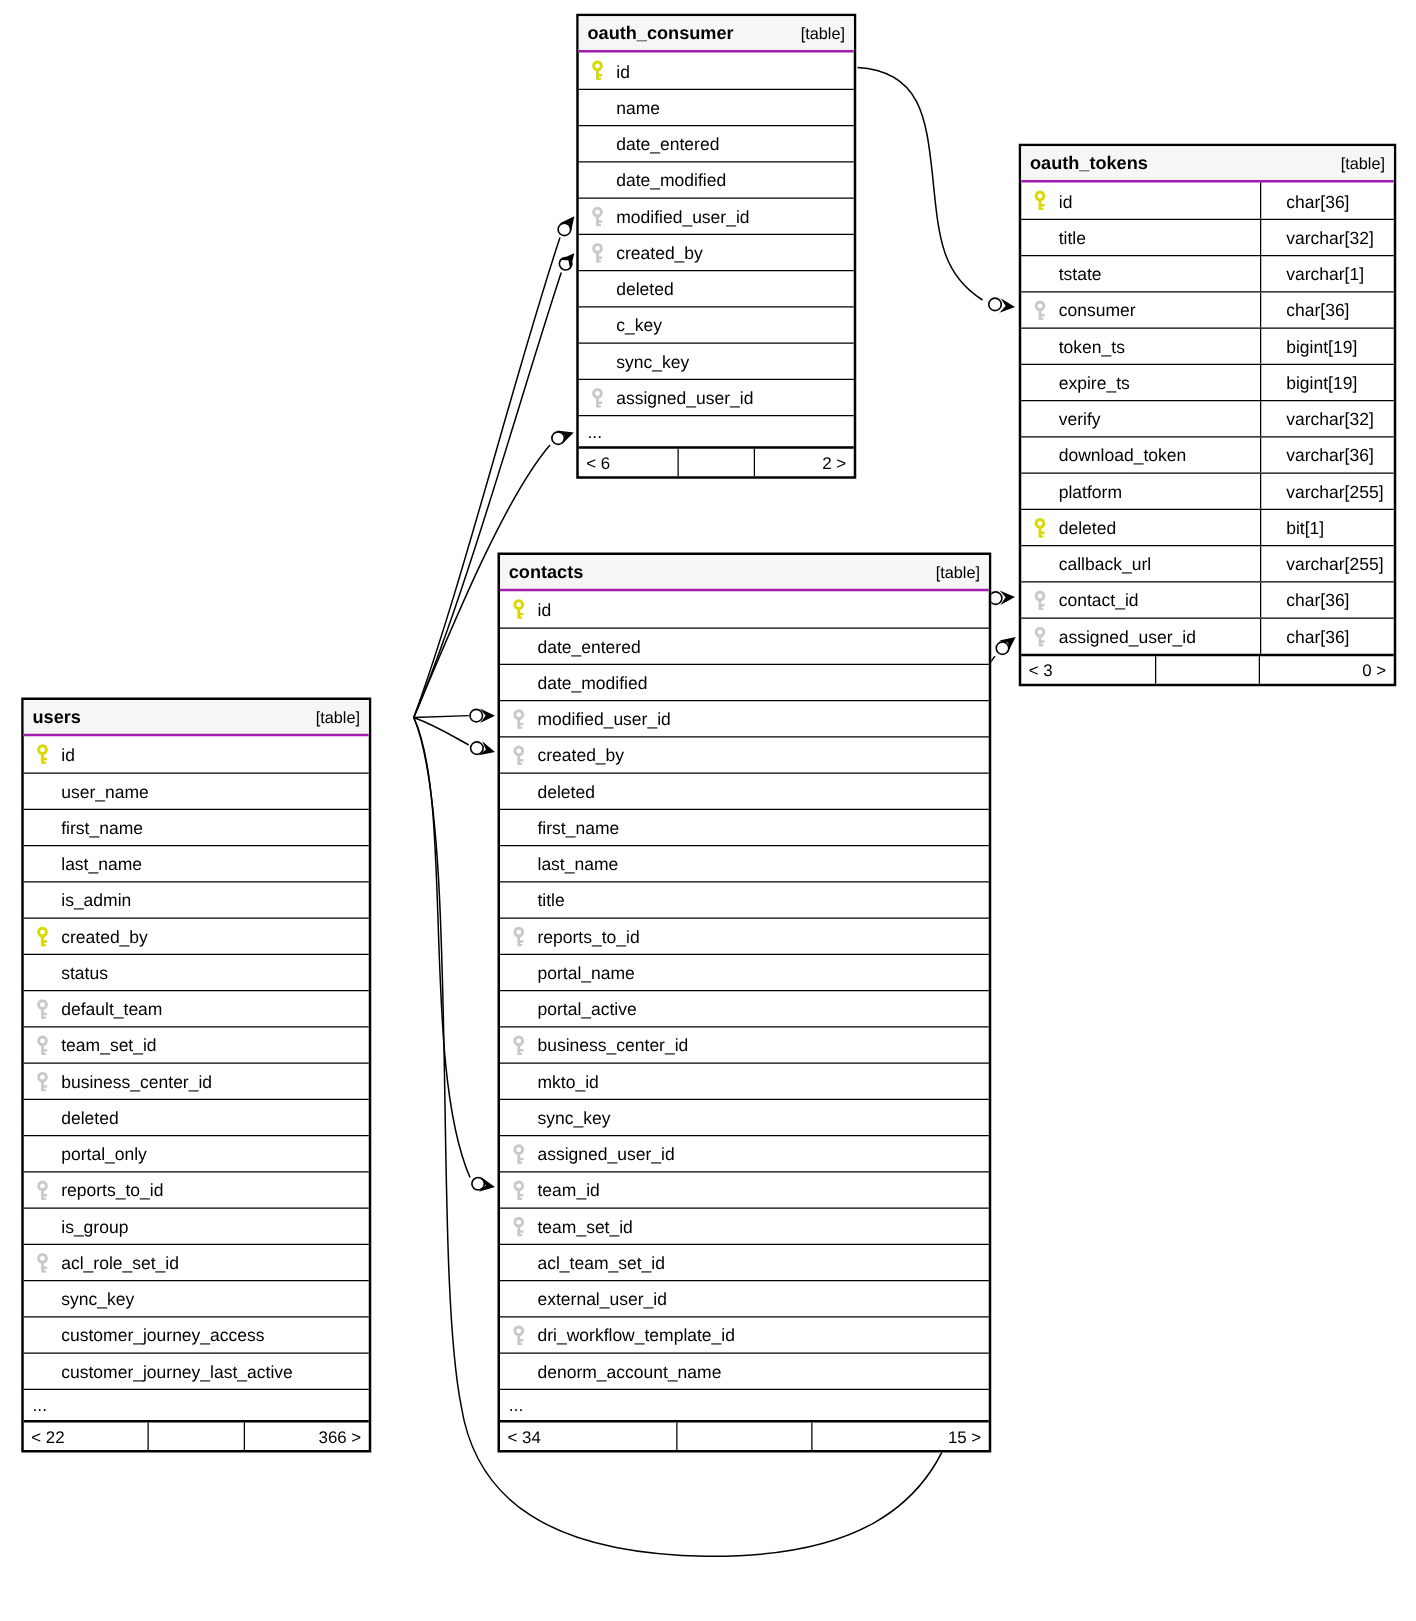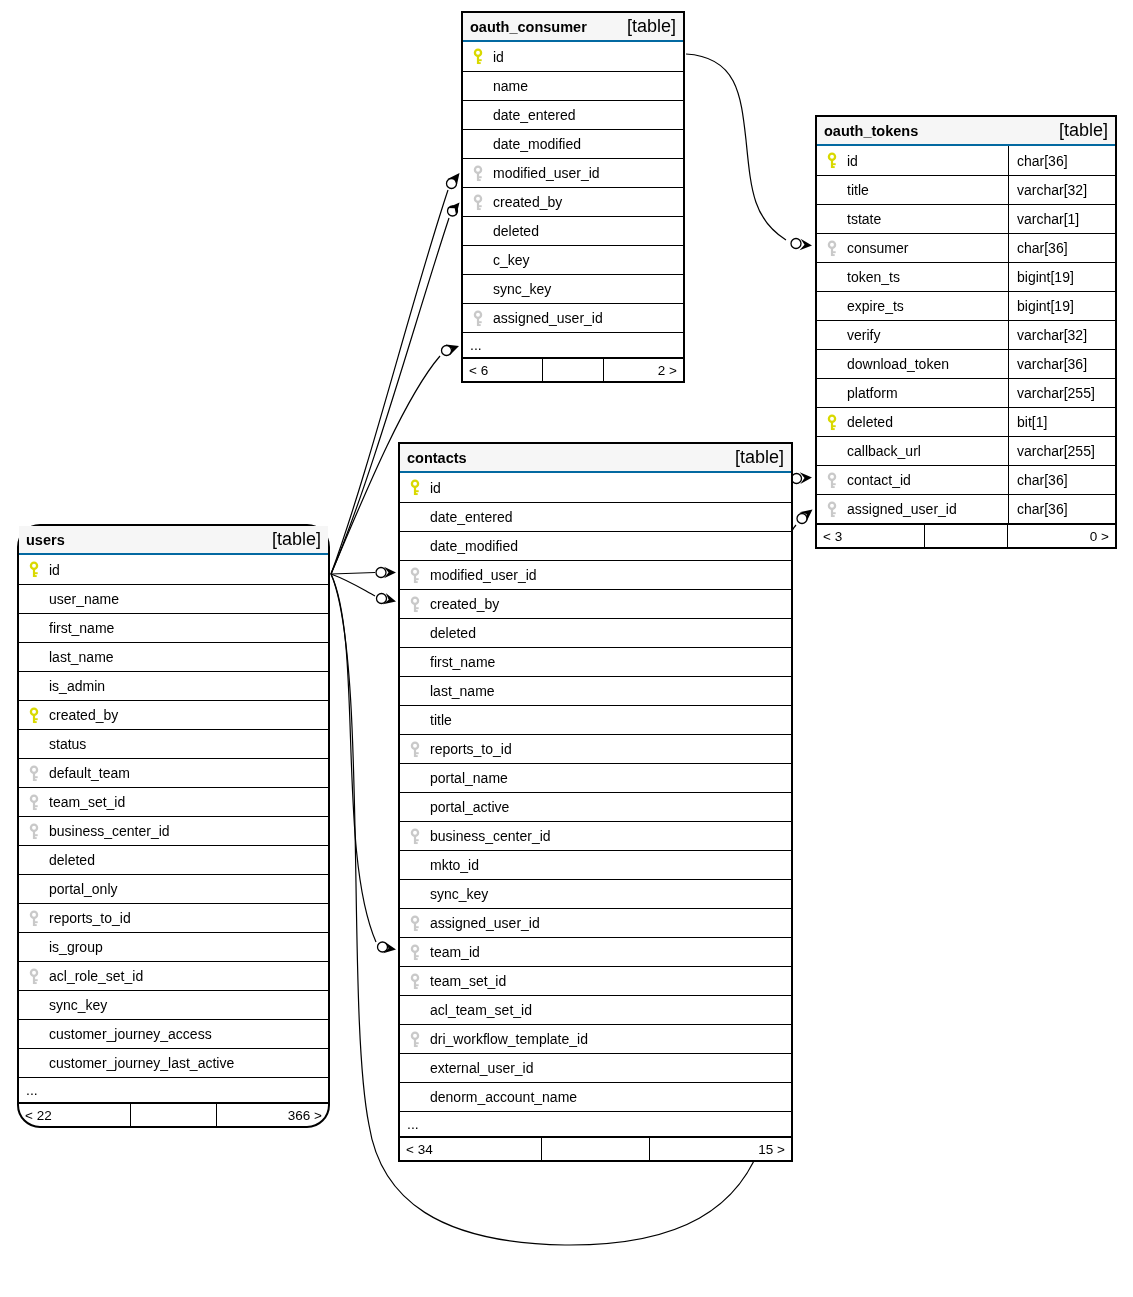--- a/index.html
+++ b/index.html
@@ -1,31 +1,31 @@
 <!DOCTYPE html>
 <html><head>
 <meta charset="utf-8">
 <style>
   html,body{margin:0;padding:0;background:#fff;}
   .canvas{position:relative;width:1133px;height:1297px;background:#fff;
           font-family:"Liberation Sans",sans-serif;color:#000;overflow:hidden;}
   .tbl{position:absolute;background:#fff;border:2px solid #000;box-sizing:border-box;
        display:flex;flex-direction:column;}
-  .tbl-header{height:29px;background:#f6f6f6;border-bottom:2px solid #0369a1;
+  .tbl-header{height:29px;background:#f6f6f6;border-bottom:2px solid #a21caf;
        display:flex;justify-content:space-between;align-items:center;
        padding:0 7px;box-sizing:border-box;flex:0 0 auto;}
   .tname{font-weight:bold;font-size:14.5px;}
-  .ttag{font-size:18px;}
+  .ttag{font-size:13px;}
   .col-row{height:29px;flex:0 0 auto;display:flex;align-items:stretch;
        border-top:1px solid #000;box-sizing:border-box;}
   .col-row.first{border-top:none;}
   .ncell{display:flex;align-items:center;flex:1 1 auto;min-width:0;}
   .ncell.fixed{flex:0 0 191px;}
   .typecell{flex:1 1 auto;border-left:1px solid #000;display:flex;align-items:center;
-       padding-left:8px;font-size:14px;}
+       padding-left:20px;font-size:14px;}
   .key-slot{flex:0 0 21px;display:flex;justify-content:flex-end;align-items:center;}
   .cname{font-size:14px;padding-left:9px;white-space:nowrap;}
   .dots-row{height:25px;flex:0 0 auto;border-top:1px solid #000;display:flex;
        align-items:center;padding-left:7px;font-size:14px;box-sizing:border-box;}
   .tbl-footer{height:24px;flex:0 0 auto;border-top:2px solid #000;display:flex;
        font-size:13.5px;box-sizing:border-box;}
   .fcell{display:flex;align-items:center;box-sizing:border-box;}
   .fcell.l{width:36%;padding-left:6px;}
   .fcell.m{width:28%;border-left:1px solid #000;border-right:1px solid #000;}
   .fcell.r{width:36%;justify-content:flex-end;padding-right:6px;}
@@ -334,21 +334,21 @@
             <span class="cname">assigned_user_id</span>
           </span>
           <span class="typecell">char[36]</span>
         </div>
         <div class="tbl-footer">
           <span class="fcell l">&lt; 3</span>
           <span class="fcell m"></span>
           <span class="fcell r">0 &gt;</span>
         </div>
       </div>
-      <div class="tbl" style="left: 17px; top: 524px; width: 313px; border-radius: 23px;">
+      <div class="tbl" style="left: 17px; top: 558px; width: 280px;">
         <div class="tbl-header">
           <span class="tname">users</span>
           <span class="ttag">[table]</span>
         </div>
         <div class="col-row first">
           <span class="ncell">
             <span class="key-slot">
               <span style="display:flex">
                 <svg width="12" height="17" viewBox="0 0 12 17">
                   <circle cx="6" cy="4.7" r="3.1" fill="none" stroke="#d9d900" stroke-width="2.3"></circle>
@@ -710,37 +710,37 @@
           </span>
         </div>
         <div class="col-row">
           <span class="ncell">
             <span class="key-slot"></span>
             <span class="cname">acl_team_set_id</span>
           </span>
         </div>
         <div class="col-row">
           <span class="ncell">
+            <span class="key-slot"></span>
+            <span class="cname">external_user_id</span>
+          </span>
+        </div>
+        <div class="col-row">
+          <span class="ncell">
             <span class="key-slot">
               <span style="display:flex">
                 <svg width="12" height="17" viewBox="0 0 12 17">
                   <circle cx="6" cy="4.7" r="3.1" fill="none" stroke="#c9c9c9" stroke-width="2.3"></circle>
                   <line x1="6" y1="7.9" x2="6" y2="16" stroke="#c9c9c9" stroke-width="2.2"></line>
                   <line x1="6" y1="12.2" x2="9.7" y2="12.2" stroke="#c9c9c9" stroke-width="1.9"></line>
                   <line x1="6" y1="15.1" x2="8.7" y2="15.1" stroke="#c9c9c9" stroke-width="1.9"></line>
                 </svg>
               </span>
             </span>
             <span class="cname">dri_workflow_template_id</span>
-          </span>
-        </div>
-        <div class="col-row">
-          <span class="ncell">
-            <span class="key-slot"></span>
-            <span class="cname">external_user_id</span>
           </span>
         </div>
         <div class="col-row">
           <span class="ncell">
             <span class="key-slot"></span>
             <span class="cname">denorm_account_name</span>
           </span>
         </div>
         <div class="dots-row">...</div>
         <div class="tbl-footer">

